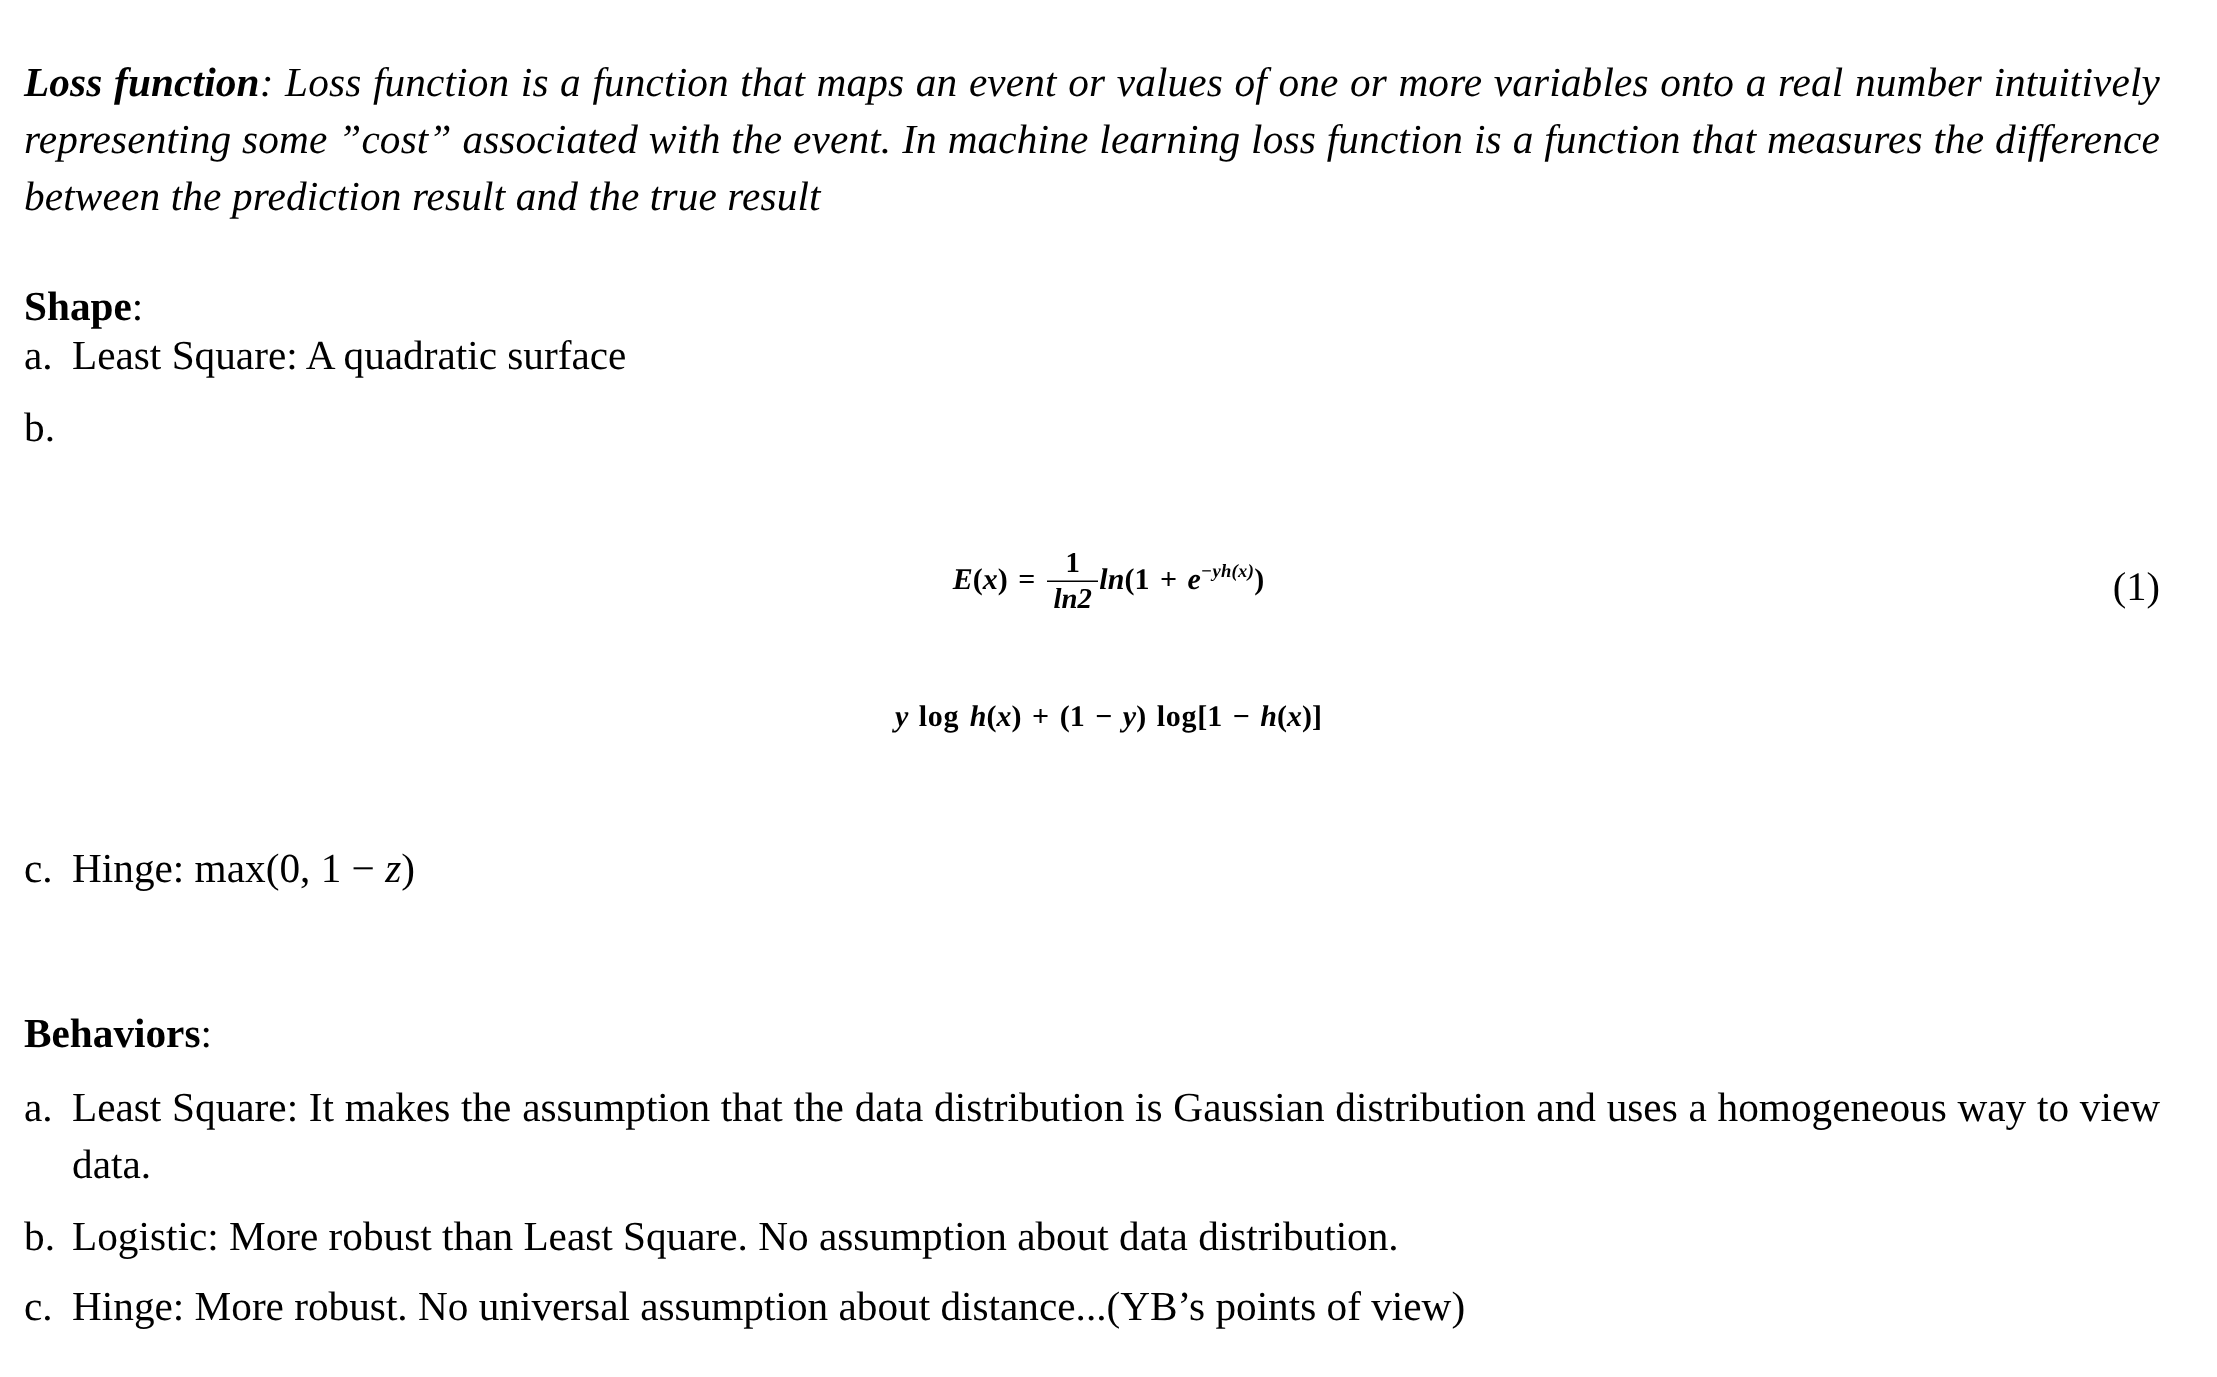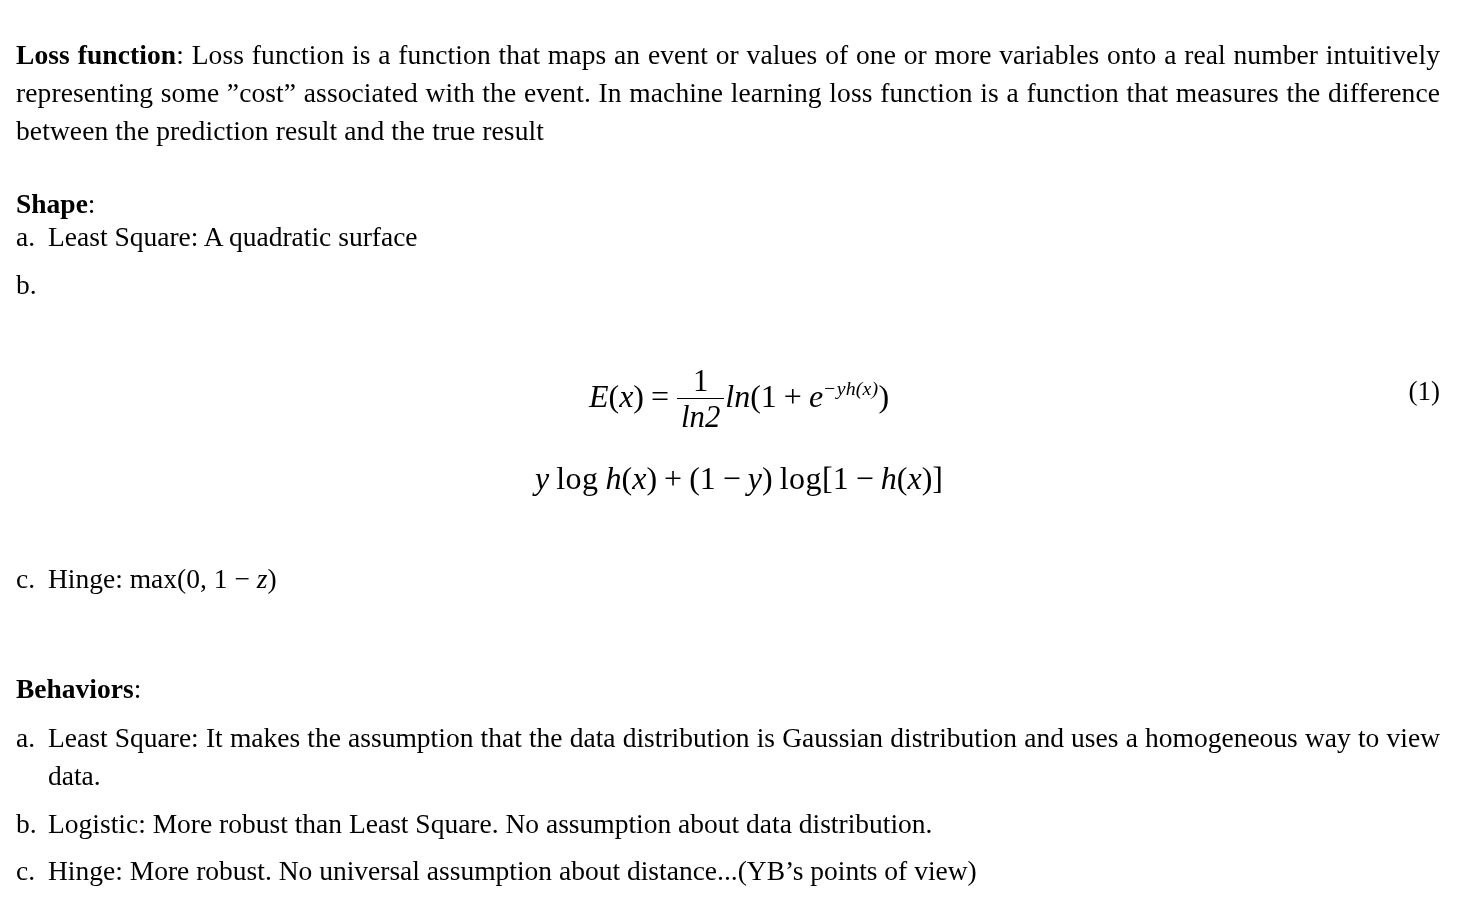--- a/index.html
+++ b/index.html
@@ -25,20 +25,21 @@
   
   .para {
     position: absolute;
     left: 16px;
     width: 1424px;
     text-align: justify;
     text-justify: inter-word;
     font-size: 27.5px;
     line-height: 38px;
     letter-spacing: 0.1px;
+    font-style: italic;
   }
   .para.justify-all {
     text-align-last: left;
   }
 
   .heading {
     position: absolute;
     left: 16px;
     font-size: 27.5px;
     line-height: 38px;
@@ -95,21 +96,22 @@
     position: absolute;
     right: 38px;
     font-size: 27px;
     font-style: normal;
     font-family: "Liberation Serif", "DejaVu Serif", serif;
   }
   .eqinner {
     display: inline-block;
     position: relative;
     white-space: nowrap;
-    font-size: 32px;
+    font-size: 20px;
+    font-weight: bold;
   }
   .frac {
     display: inline-block;
     vertical-align: middle;
     text-align: center;
     position: relative;
     margin: 0 1px;
     font-size: 0.96em;
   }
   .frac .num {

